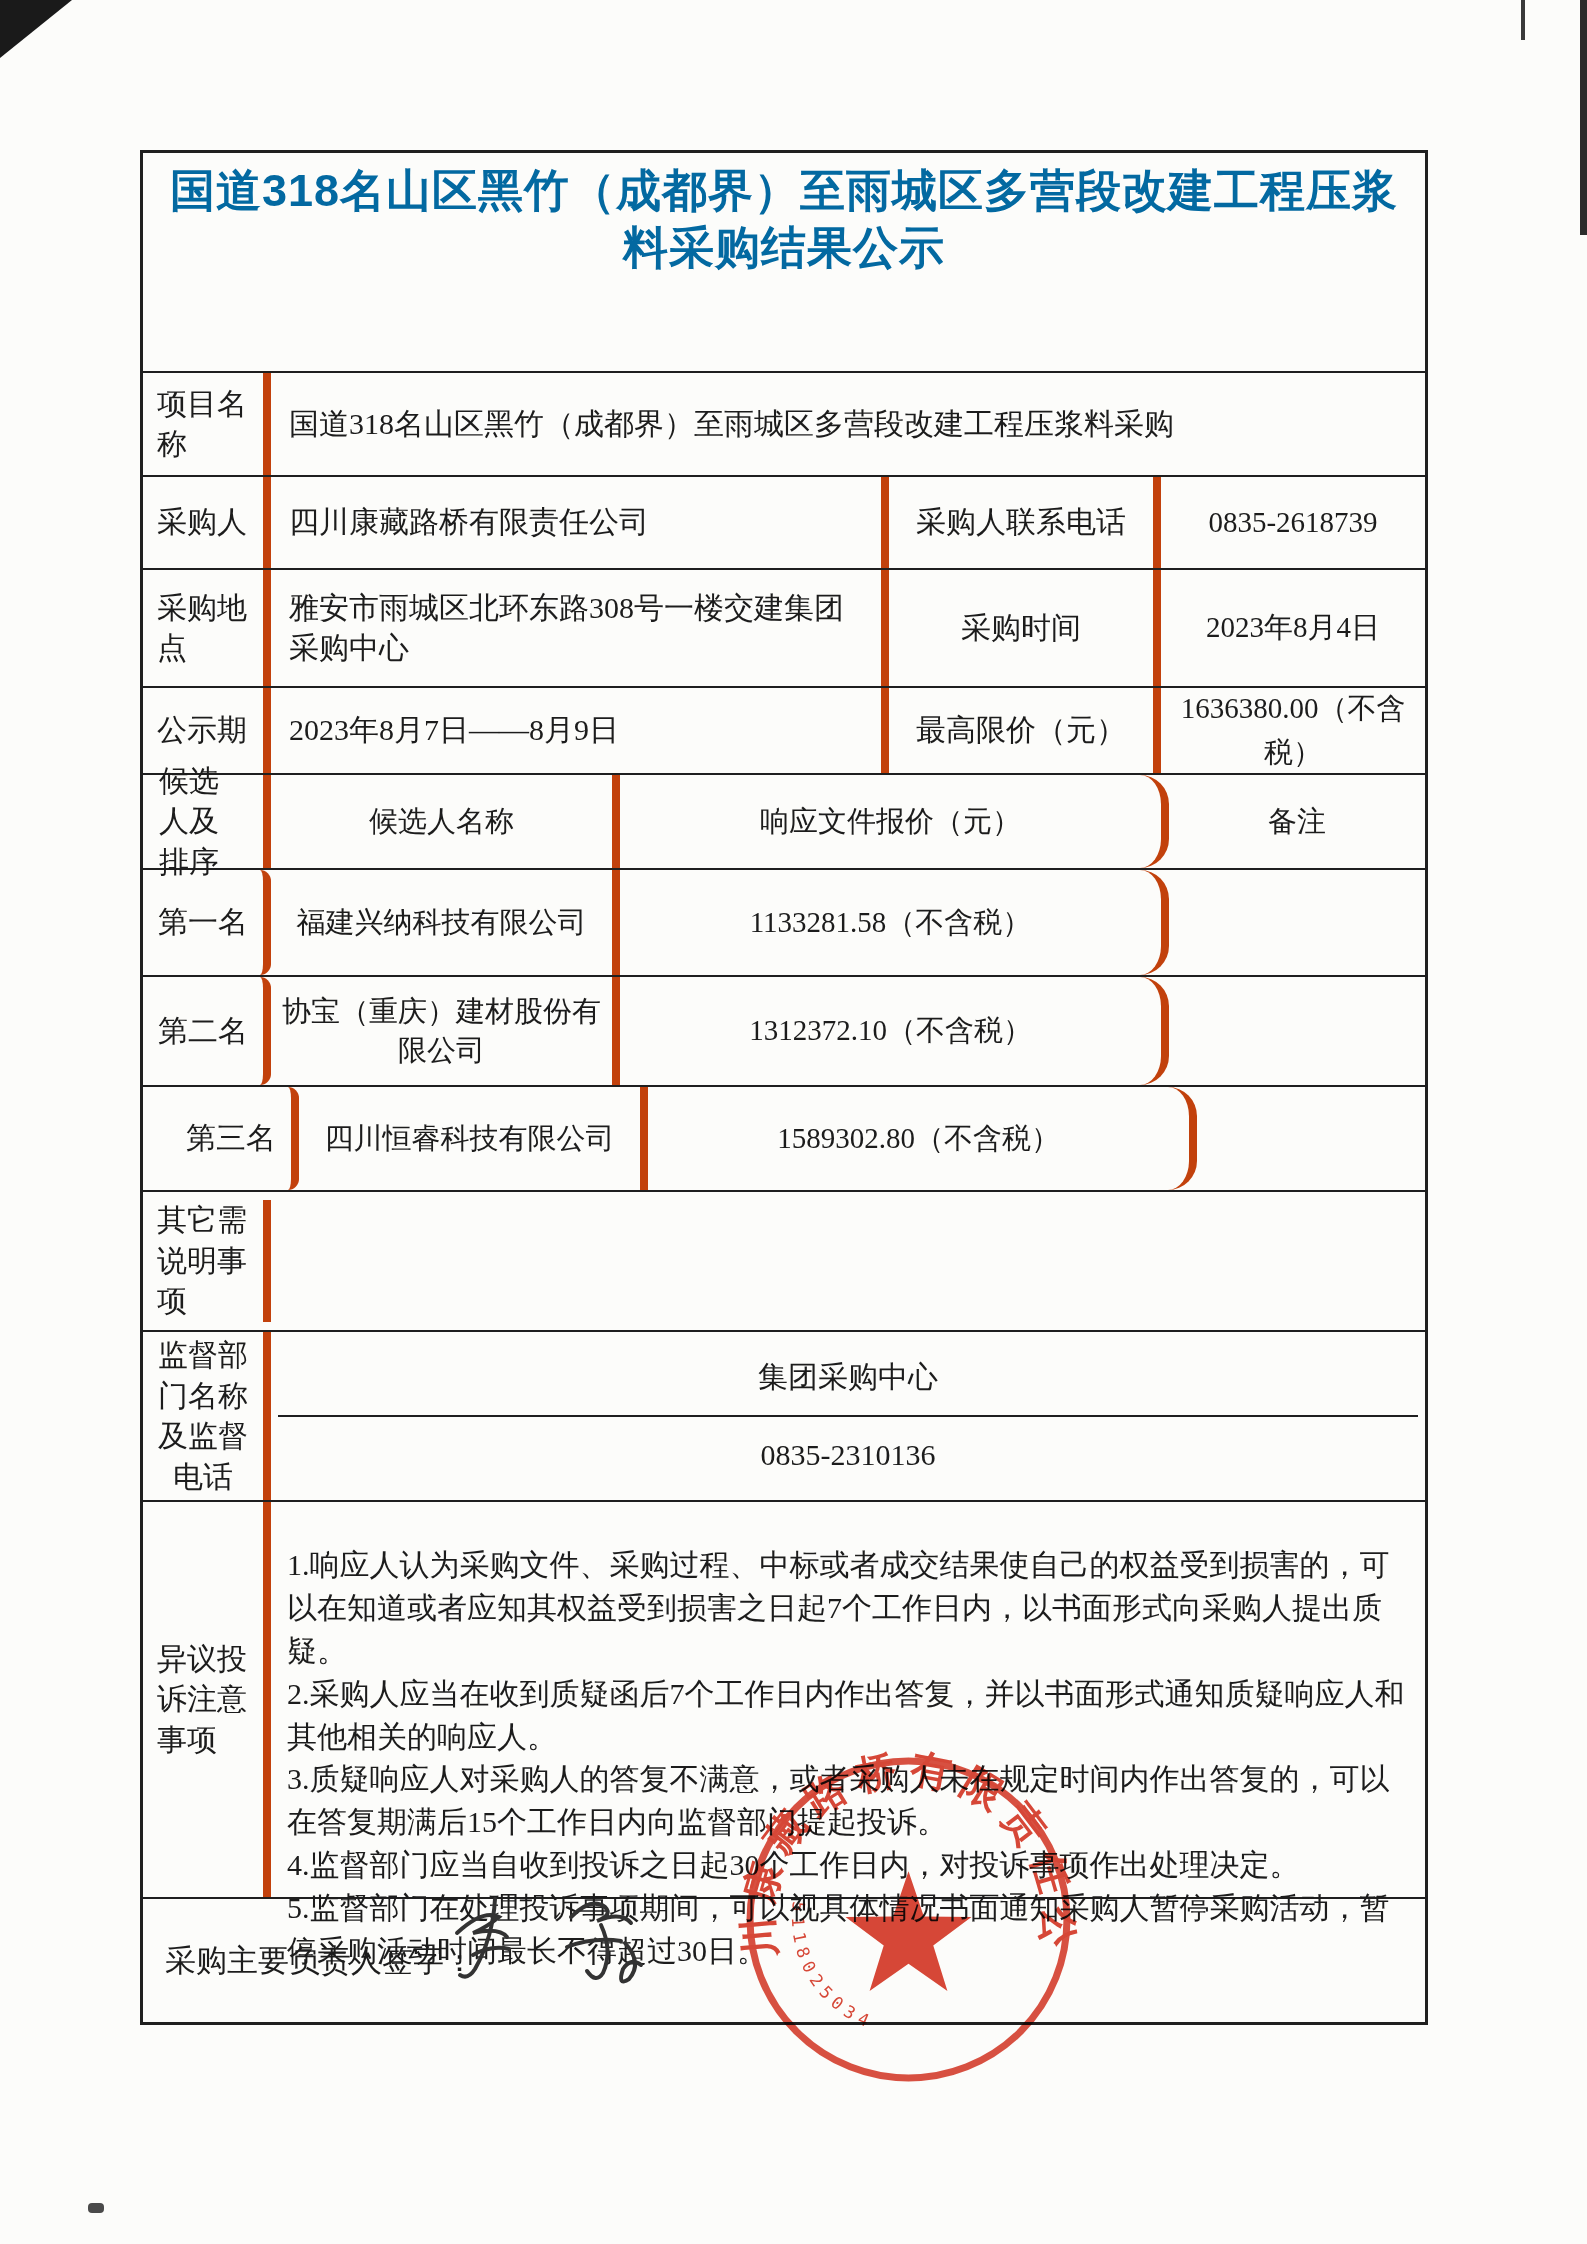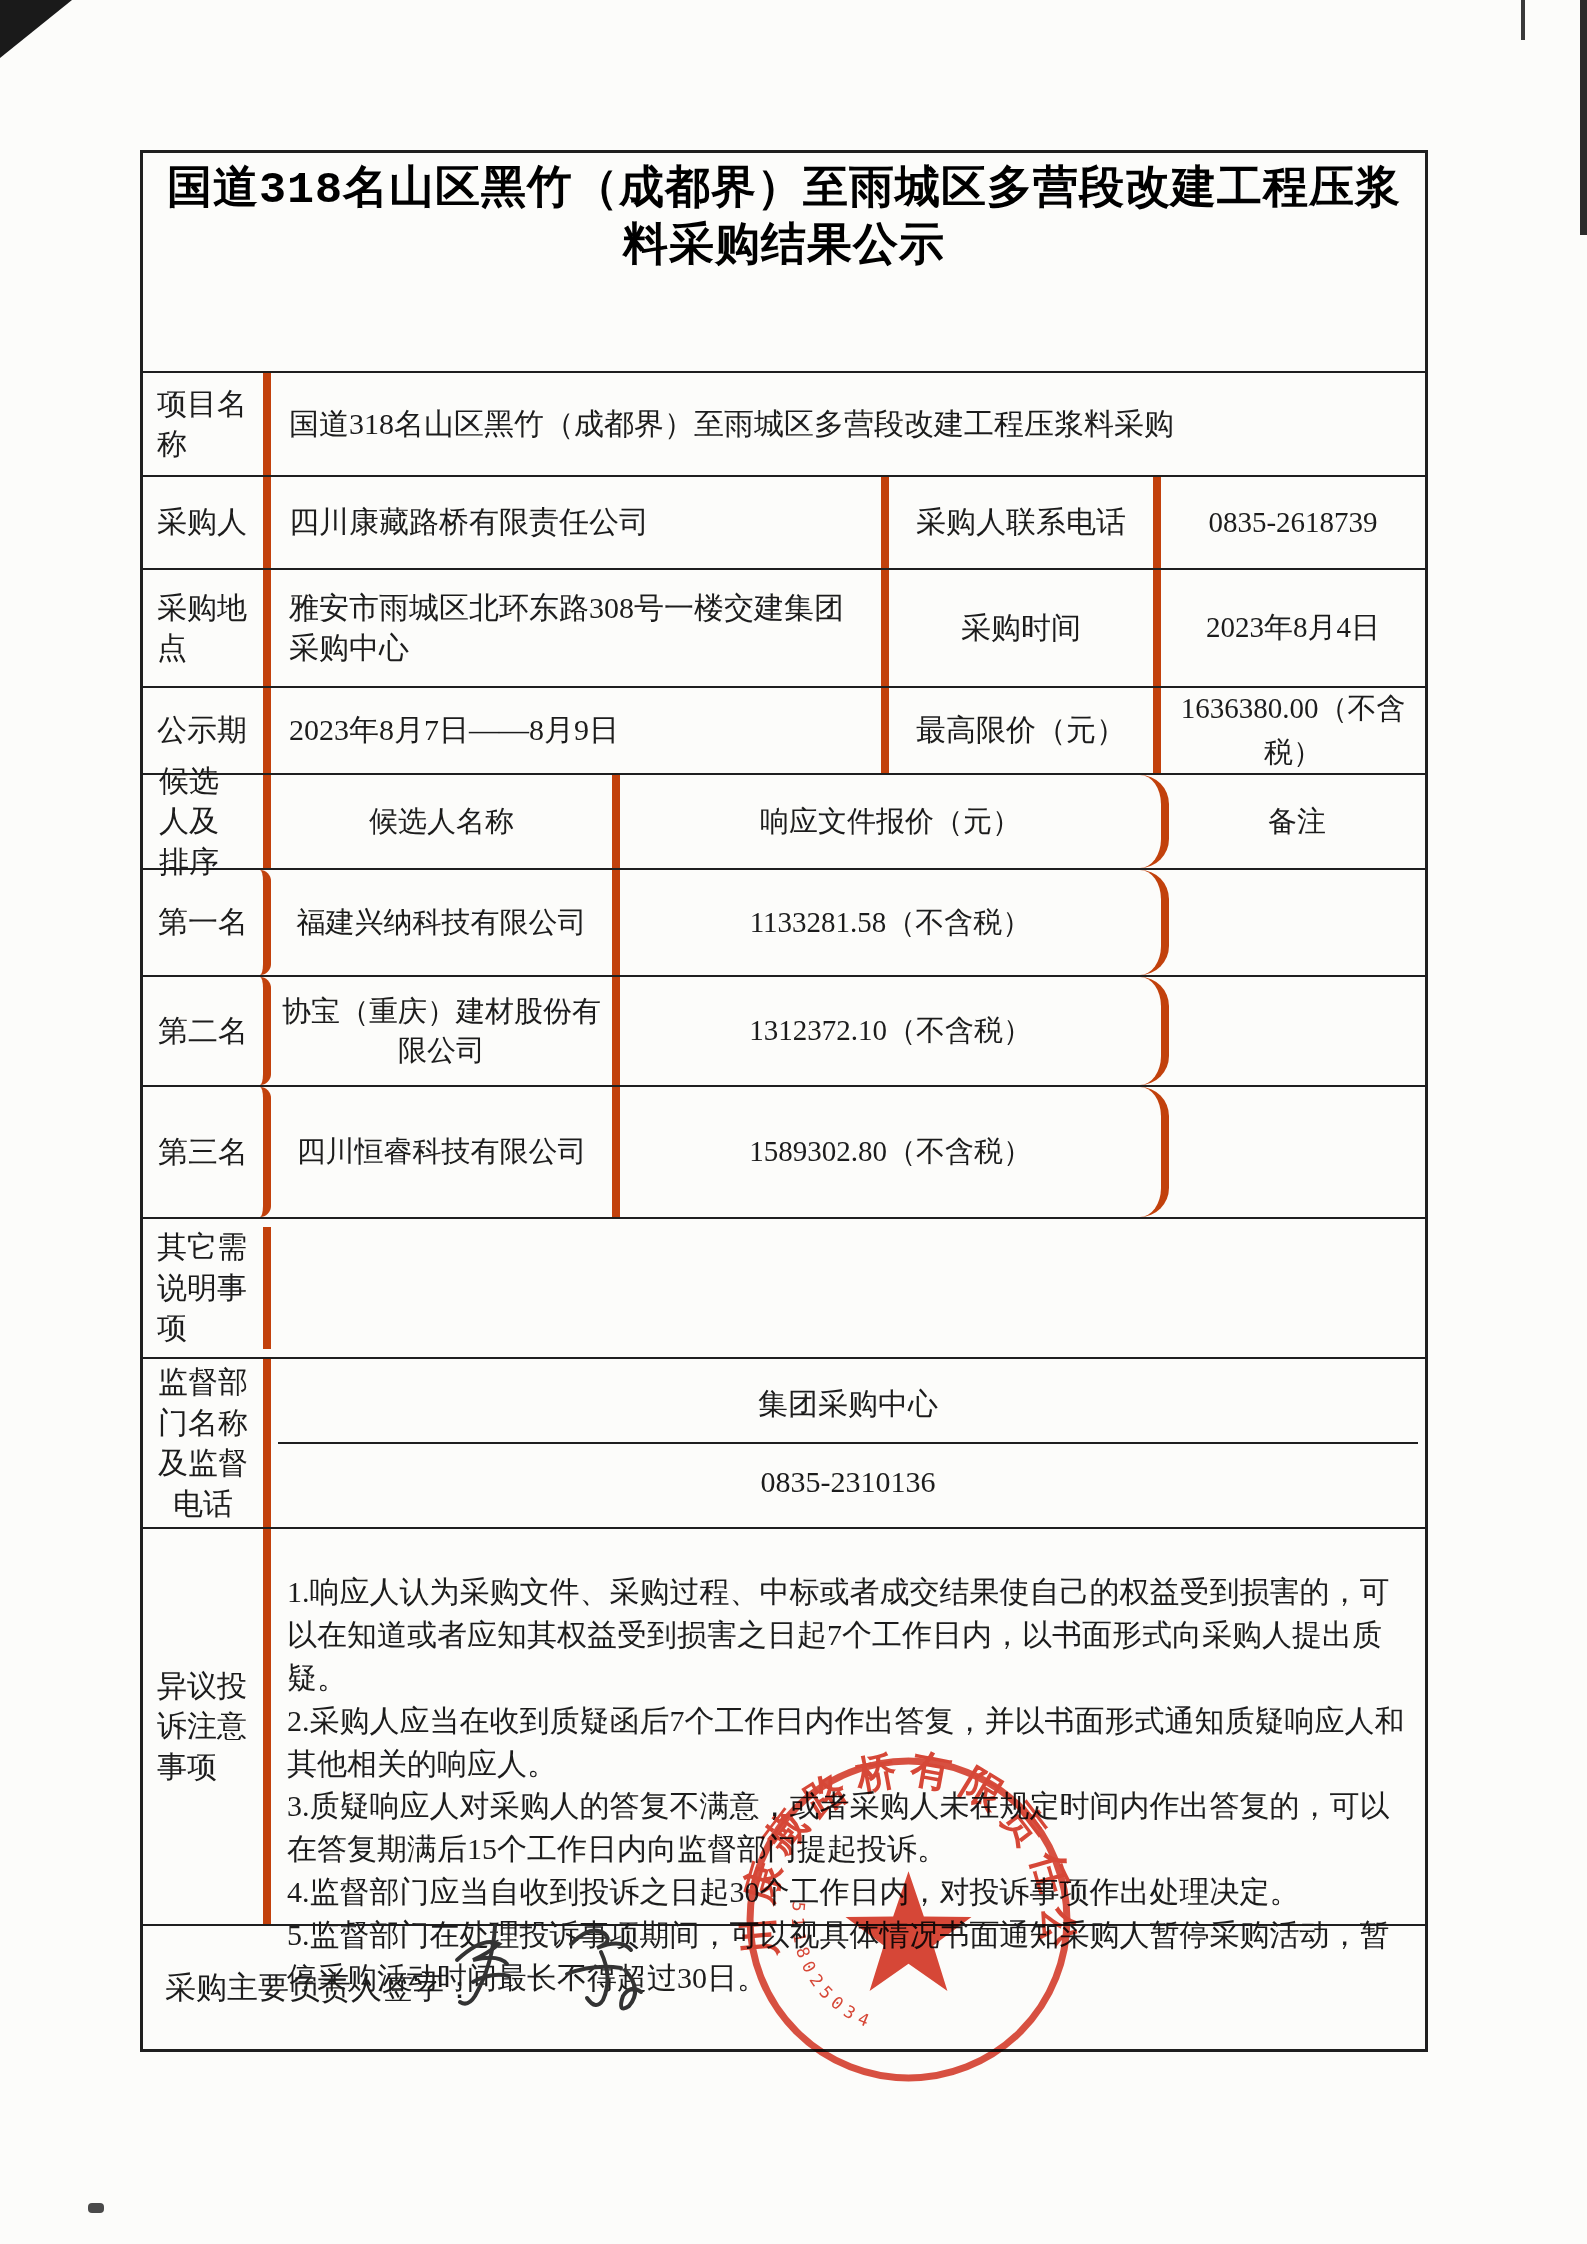--- a/index.html
+++ b/index.html
@@ -19,41 +19,41 @@
   .cell {
     box-sizing:border-box; border-right:8px solid #c2410c;
     display:flex; align-items:center; font-size:30px; line-height:1.35;
   }
   .cell:last-child { border-right:none; }
 
   .row-title { height:220px; }
   .title-cell { width:100%; border-right:none; align-items:flex-start; justify-content:center; }
   .title-text {
     width:100%; padding-top:10px; text-align:center;
-    font-family:Liberation Mono, monospace;
-    font-weight:700; font-size:45px; line-height:1.26; color:#000000;
+    font-family:Liberation Sans, sans-serif;
+    font-weight:700; font-size:45px; line-height:1.26; color:#0369a1;
     letter-spacing:1px;
   }
 
   .col-a { width:128px; flex:0 0 128px; padding:0 14px; }
   .col-rest { flex:1; }
 
   .row-proj { height:104px; }
   .row-buyer { height:93px; }
   .row-loc { height:118px; }
   .row-period { height:87px; }
 
   .info-val { flex:0 0 618px; width:618px; padding-left:18px; padding-right:10px; }
   .mid-label { flex:0 0 272px; width:272px; justify-content:center; text-align:center; padding:0 8px; }
   .right-val { flex:1; justify-content:center; text-align:center; padding:0 12px; font-size:29px; line-height:1.5; }
 
   .row-chead { height:95px; }
   .row-cand1 { height:107px; }
   .row-cand2 { height:110px; }
-  .row-cand3 { height:132px; }
+  .row-cand3 { height:105px;padding-left:28px; }
   .rank-cell { justify-content:center; text-align:center; padding:0 4px;border-radius:11px; }
   .name-cell { flex:0 0 349px; width:349px; justify-content:center; text-align:center; padding:0 6px; font-size:29px; }
   .quote-cell { flex:0 0 549px; width:549px; justify-content:center; text-align:center; padding:0 8px; font-size:29px;border-radius:29px; }
   .remark-cell { flex:1; justify-content:center; text-align:center; font-size:29px; }
 
   .row-other { height:140px;align-items:center; }
 
   .row-superv { height:170px; }
   .superv-right { flex:1; display:flex; flex-direction:column; border-right:none; padding:7px; align-items:stretch; }
   .superv-sub {

